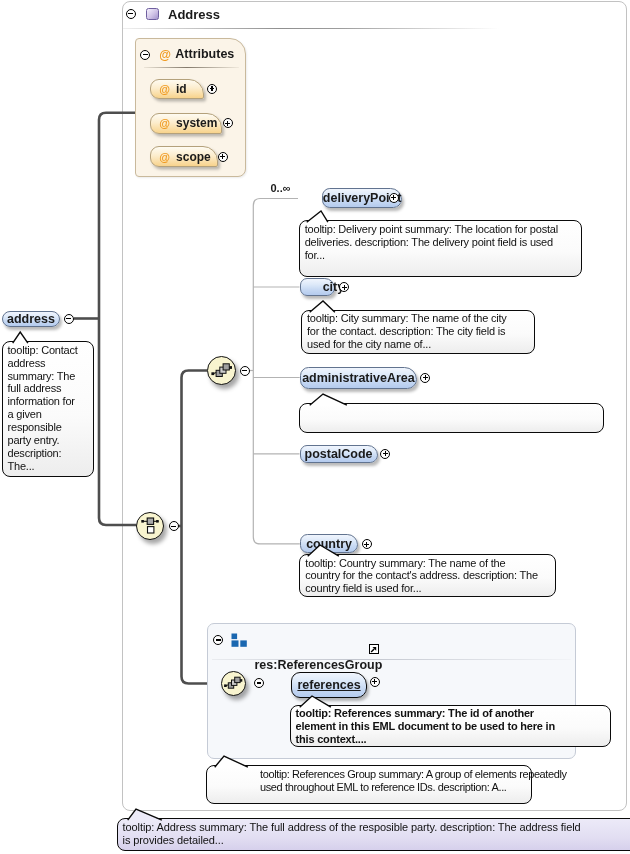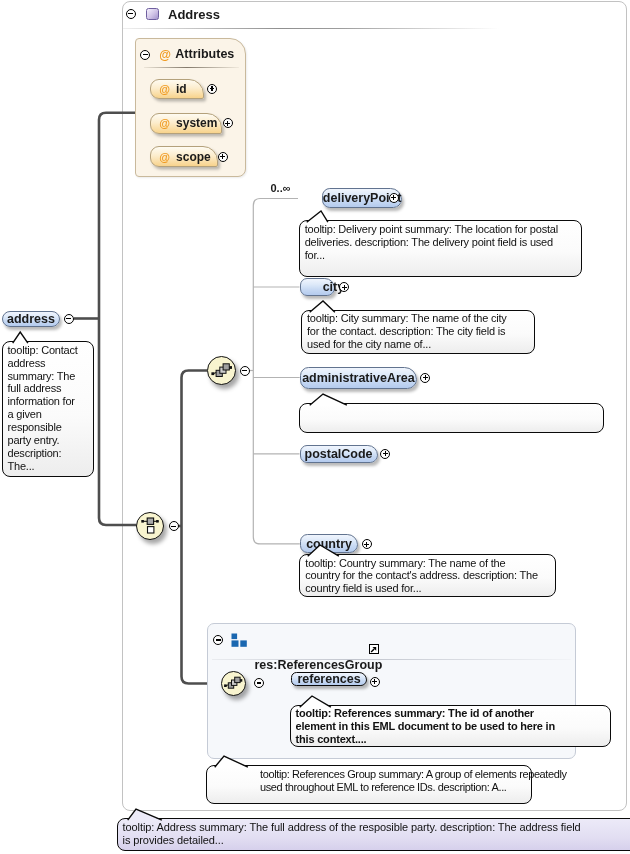--- a/index.html
+++ b/index.html
@@ -245,21 +245,21 @@
       <line x1="2.4" y1="12.8" x2="18.3" y2="7.4" stroke="#111" stroke-width="1"></line>
       <rect x="1.1" y="11.4" width="2.6" height="2.6" fill="#111"></rect>
       <rect x="16.7" y="6.1" width="2.6" height="2.6" fill="#111"></rect>
       <rect x="5.3" y="9.8" width="5.4" height="5.4" fill="#9f9f9f" stroke="#111" stroke-width="1"></rect>
       <rect x="8.5" y="7" width="5.4" height="5.4" fill="#cbcbcb" stroke="#111" stroke-width="1"></rect>
       <rect x="11.7" y="4.2" width="5.4" height="5.4" fill="#9f9f9f" stroke="#111" stroke-width="1"></rect>
     </svg>
   </div>
   <div class="pmc" style="left:254px; top:678px;"></div>
 
-  <div class="cap cap-el bold-border" style="left:291.4px; top:672.3px; width:75.3px; height:14px;">
+  <div class="cap cap-el bold-border" style="left:291.4px; top:672.3px; width:75.3px; height:26px;text-decoration:underline;">
     <span>references</span>
   </div>
   <div class="pmc plus" style="left:369.7px; top:676.8px;"></div>
 
   <div class="tip" style="left:289.6px; top:704.9px; width:321px; height:42.3px;font-weight:bold;">
     <svg class="tail" style="left:8px; top:-11px;" width="33" height="13" viewBox="0 0 33 13">
       <polygon points="0.7,12.6 13,1 31.9,12.6" fill="#fff"></polygon>
       <path d="M 0.7,12.2 L 13,1 L 31.9,12.2" fill="none" stroke="#0a0a0a" stroke-width="1.4"></path>
     </svg>
     <div class="txt">tooltip: References summary: The id of another

